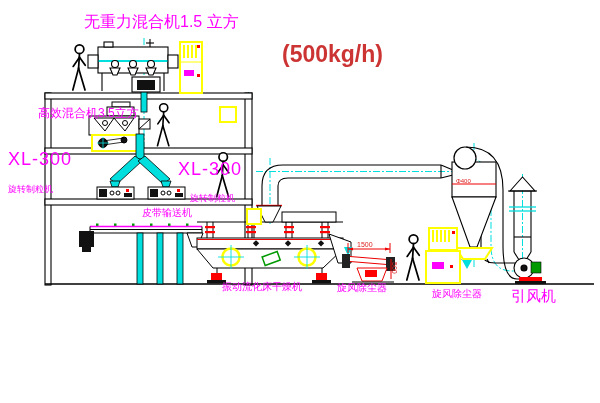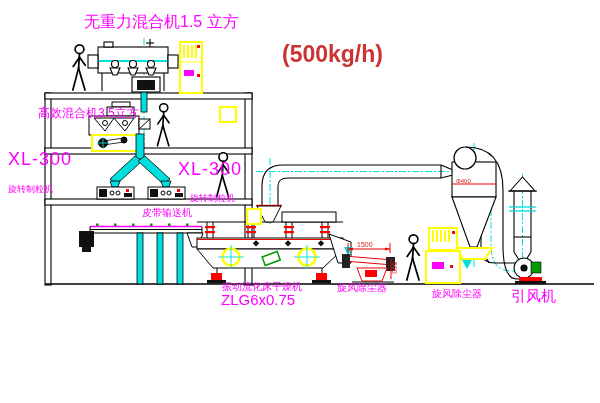--- a/index.html
+++ b/index.html
@@ -303,21 +303,20 @@
 
 <div class="lbl" style="left:8px;top:150px;font-size:18px;letter-spacing:1px;">XL-300</div>
 <div class="lbl" style="left:8px;top:185px;font-size:9px;">旋转制粒机</div>
 
 <div class="lbl" style="left:178px;top:160px;font-size:18px;letter-spacing:1px;">XL-300</div>
 <div class="lbl" style="left:190px;top:194px;font-size:9px;">旋转制粒机</div>
 
 <div class="lbl" style="left:142px;top:208px;font-size:10px;">皮带输送机</div>
 
 <div class="lbl" style="left:222px;top:282px;font-size:10px;">振动流化床干燥机</div>
-<div class="lbl" style="left:221px;top:292px;font-size:15px;">ZLG6x0.75</div>
 
 <div class="lbl" style="left:337px;top:283px;font-size:10px;">旋风除尘器</div>
 
 <div class="lbl" style="left:432px;top:289px;font-size:10px;">旋风除尘器</div>
 <div class="lbl" style="left:511px;top:288px;font-size:15px;">引风机</div>
 
 <div class="lbl red" style="left:357px;top:241px;font-size:7px;">1500</div>
 <div class="lbl red vtext" style="left:391px;top:262px;font-size:7px;">500</div>
 <div class="lbl red" style="left:456px;top:178px;font-size:6px;">Φ400</div>
 

